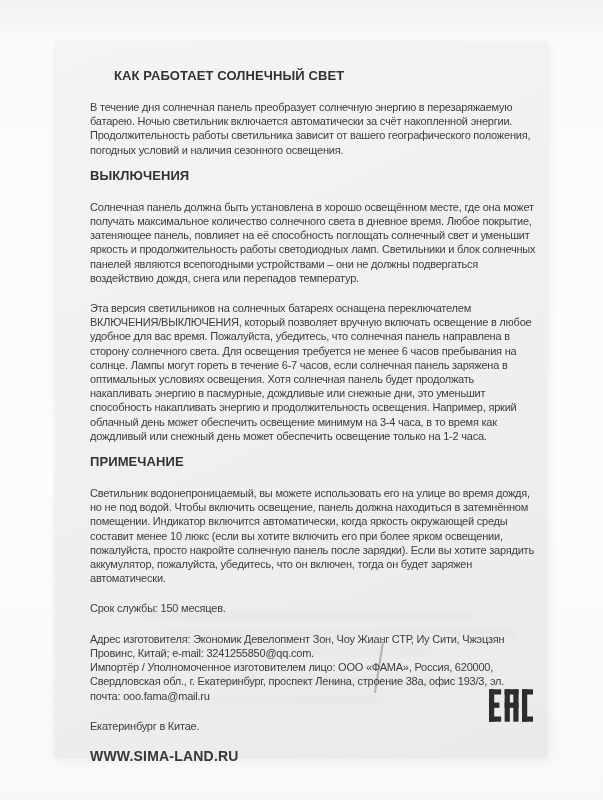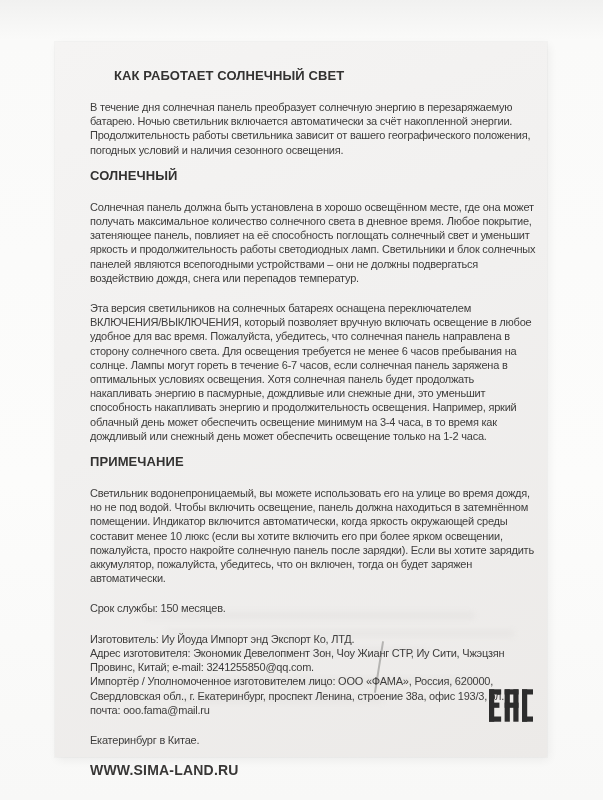--- a/index.html
+++ b/index.html
@@ -69,31 +69,30 @@
     <div class="ghost g4"></div>
     <div class="ghost g5"></div>
     <div class="ghost g6"></div>
     <div class="ghost g7"></div>
     <div class="scratch"></div>
 
     <div class="content">
       <h2>КАК РАБОТАЕТ СОЛНЕЧНЫЙ СВЕТ</h2>
       <p>В течение дня солнечная панель преобразует солнечную энергию в перезаряжаемую батарею. Ночью светильник включается автоматически за счёт накопленной энергии. Продолжительность работы светильника зависит от вашего географического положения, погодных условий и наличия сезонного освещения.</p>
 
-      <h2>СОЛНЕЧНЫЙ</h2>
+      <h2>ВЫКЛЮЧЕНИЯ</h2>
       <p>Солнечная панель должна быть установлена в хорошо освещённом месте, где она может получать максимальное количество солнечного света в дневное время. Любое покрытие, затеняющее панель, повлияет на её способность поглощать солнечный свет и уменьшит яркость и продолжительность работы светодиодных ламп. Светильники и блок солнечных панелей являются всепогодными устройствами – они не должны подвергаться воздействию дождя, снега или перепадов температур.</p>
       <p>Эта версия светильников на солнечных батареях оснащена переключателем ВКЛЮЧЕНИЯ/ВЫКЛЮЧЕНИЯ, который позволяет вручную включать освещение в любое удобное для вас время. Пожалуйста, убедитесь, что солнечная панель направлена в сторону солнечного света. Для освещения требуется не менее 6 часов пребывания на солнце. Лампы могут гореть в течение 6-7 часов, если солнечная панель заряжена в оптимальных условиях освещения. Хотя солнечная панель будет продолжать накапливать энергию в пасмурные, дождливые или снежные дни, это уменьшит способность накапливать энергию и продолжительность освещения. Например, яркий облачный день может обеспечить освещение минимум на 3-4 часа, в то время как дождливый или снежный день может обеспечить освещение только на 1-2 часа.</p>
 
       <h2>ПРИМЕЧАНИЕ</h2>
       <p>Светильник водонепроницаемый, вы можете использовать его на улице во время дождя, но не под водой. Чтобы включить освещение, панель должна находиться в затемнённом помещении. Индикатор включится автоматически, когда яркость окружающей среды составит менее 10 люкс (если вы хотите включить его при более ярком освещении, пожалуйста, просто накройте солнечную панель после зарядки). Если вы хотите зарядить аккумулятор, пожалуйста, убедитесь, что он включен, тогда он будет заряжен автоматически.</p>
 
       <p>Срок службы: 150 месяцев.</p>
 
       <p class="mfr">
-        <span>Изготовитель: Иу Йоуда Импорт энд Экспорт Ко, ЛТД.</span>
         <span>Адрес изготовителя: Экономик Девелопмент Зон, Чоу Жианг СТР, Иу Сити, Чжэцзян Провинс, Китай; e-mail: 3241255850@qq.com.</span>
         <span>Импортёр / Уполномоченное изготовителем лицо: ООО «ФАМА», Россия, 620000, Свердловская обл., г. Екатеринбург, проспект Ленина, строение 38а, офис 193/3, эл. почта: ooo.fama@mail.ru</span>
       </p>
 
       <p class="made-in">Екатеринбург в Китае.</p>
 
       <p class="website">WWW.SIMA-LAND.RU</p>
     </div>
 
     <div class="eac" aria-label="EAC">

